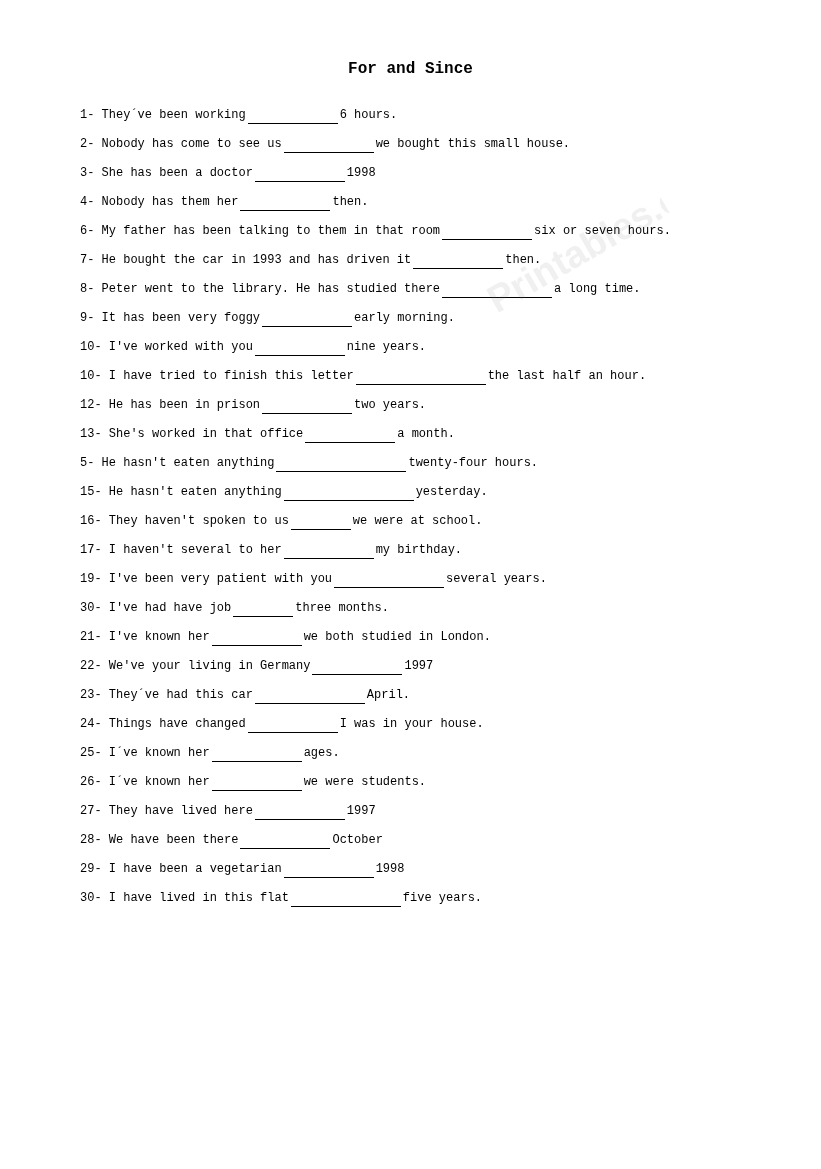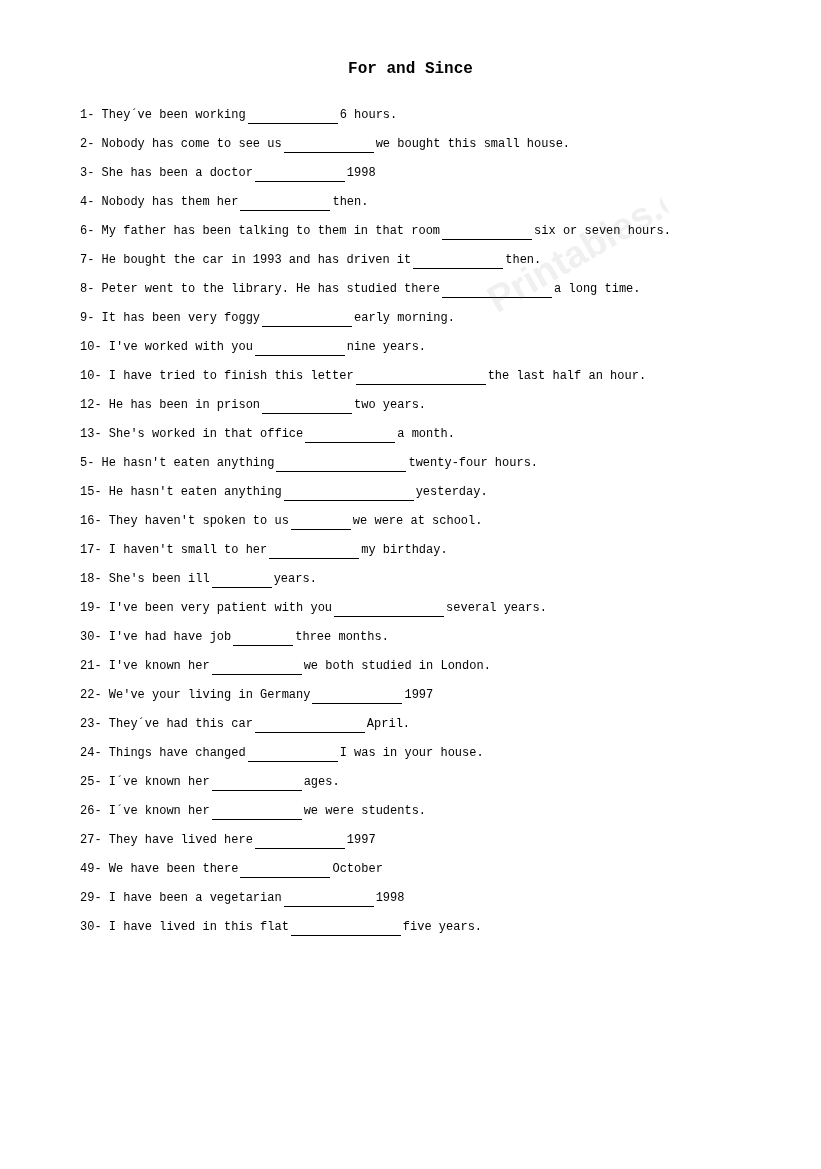--- a/index.html
+++ b/index.html
@@ -99,29 +99,28 @@
       <li><span>7-</span> <span>He bought the car in 1993 and has driven it</span><span class="blank blank-md"></span><span>then.</span></li>
       <li><span>8-</span> <span>Peter went to the library. He has studied there</span><span class="blank blank-lg"></span><span>a long time.</span></li>
       <li><span>9-</span> <span>It has been very foggy</span><span class="blank blank-md"></span><span>early morning.</span></li>
       <li><span>10-</span> <span>I've worked with you</span><span class="blank blank-md"></span><span>nine years.</span></li>
       <li><span>10-</span> <span>I have tried to finish this letter</span><span class="blank blank-xl"></span><span>the last half an hour.</span></li>
       <li><span>12-</span> <span>He has been in prison</span><span class="blank blank-md"></span><span>two years.</span></li>
       <li><span>13-</span> <span>She's worked in that office</span><span class="blank blank-md"></span><span>a month.</span></li>
       <li><span>5-</span> <span>He hasn't eaten anything</span><span class="blank blank-xl"></span><span>twenty-four hours.</span></li>
       <li><span>15-</span> <span>He hasn't eaten anything</span><span class="blank blank-xl"></span><span>yesterday.</span></li>
       <li><span>16-</span> <span>They haven't spoken to us</span><span class="blank blank-sm"></span><span>we were at school.</span></li>
-      <li><span>17-</span> <span>I haven't small to her</span><span class="blank blank-md"></span><span>my birthday.</span></li>
-      <li><span>18-</span> <span>She's been ill</span><span class="blank blank-sm"></span><span>years.</span></li>
+      <li><span>17-</span> <span>I haven't several to her</span><span class="blank blank-md"></span><span>my birthday.</span></li>
       <li><span>19-</span> <span>I've been very patient with you</span><span class="blank blank-lg"></span><span>several years.</span></li>
       <li><span>30-</span> <span>I've had have job</span><span class="blank blank-sm"></span><span>three months.</span></li>
       <li><span>21-</span> <span>I've known her</span><span class="blank blank-md"></span><span>we both studied in London.</span></li>
       <li><span>22-</span> <span>We've your living in Germany</span><span class="blank blank-md"></span><span>1997</span></li>
       <li><span>23-</span> <span>They´ve had this car</span><span class="blank blank-lg"></span><span>April.</span></li>
       <li><span>24-</span> <span>Things have changed</span><span class="blank blank-md"></span><span>I was in your house.</span></li>
       <li><span>25-</span> <span>I´ve known her</span><span class="blank blank-md"></span><span>ages.</span></li>
       <li><span>26-</span> <span>I´ve known her</span><span class="blank blank-md"></span><span>we were students.</span></li>
       <li><span>27-</span> <span>They have lived here</span><span class="blank blank-md"></span><span>1997</span></li>
-      <li><span>49-</span> <span>We have been there</span><span class="blank blank-md"></span><span>October</span></li>
+      <li><span>28-</span> <span>We have been there</span><span class="blank blank-md"></span><span>October</span></li>
       <li><span>29-</span> <span>I have been a vegetarian</span><span class="blank blank-md"></span><span>1998</span></li>
       <li><span>30-</span> <span>I have lived in this flat</span><span class="blank blank-lg"></span><span>five years.</span></li>
     </ul>
 
 </div>
 
 </body></html>

